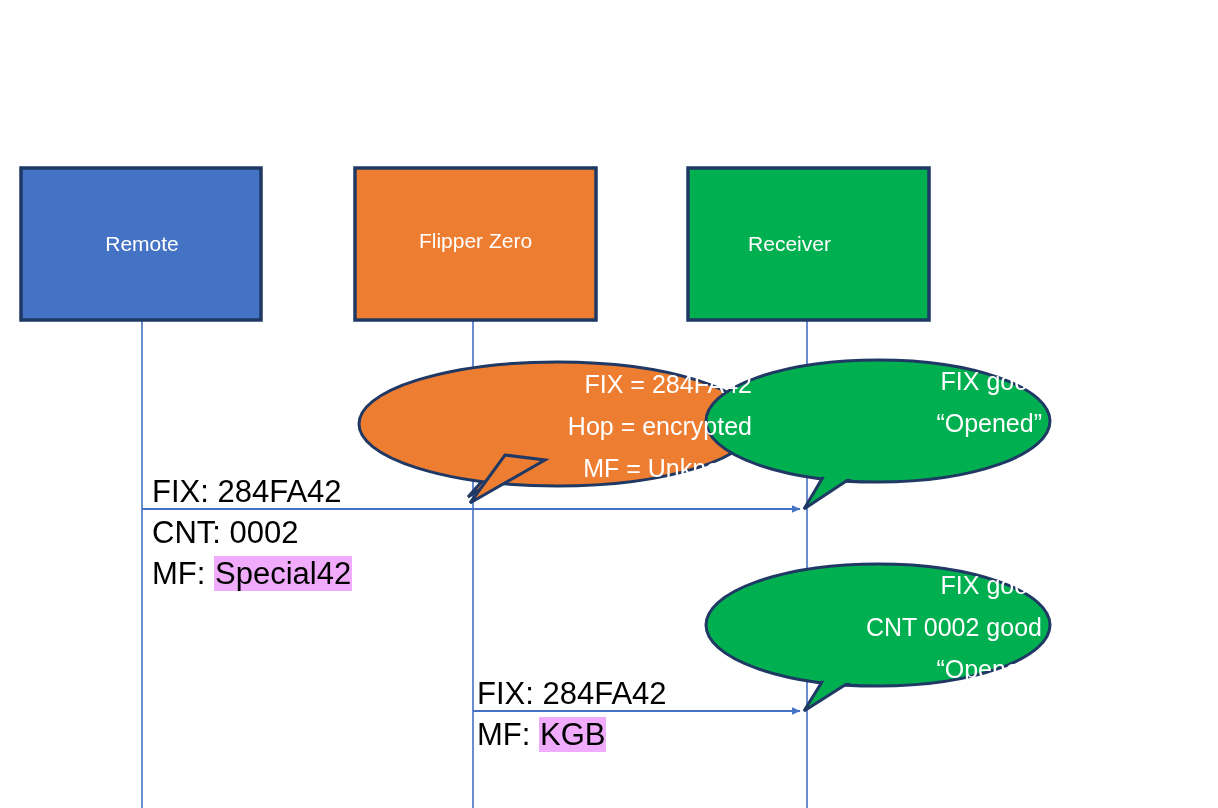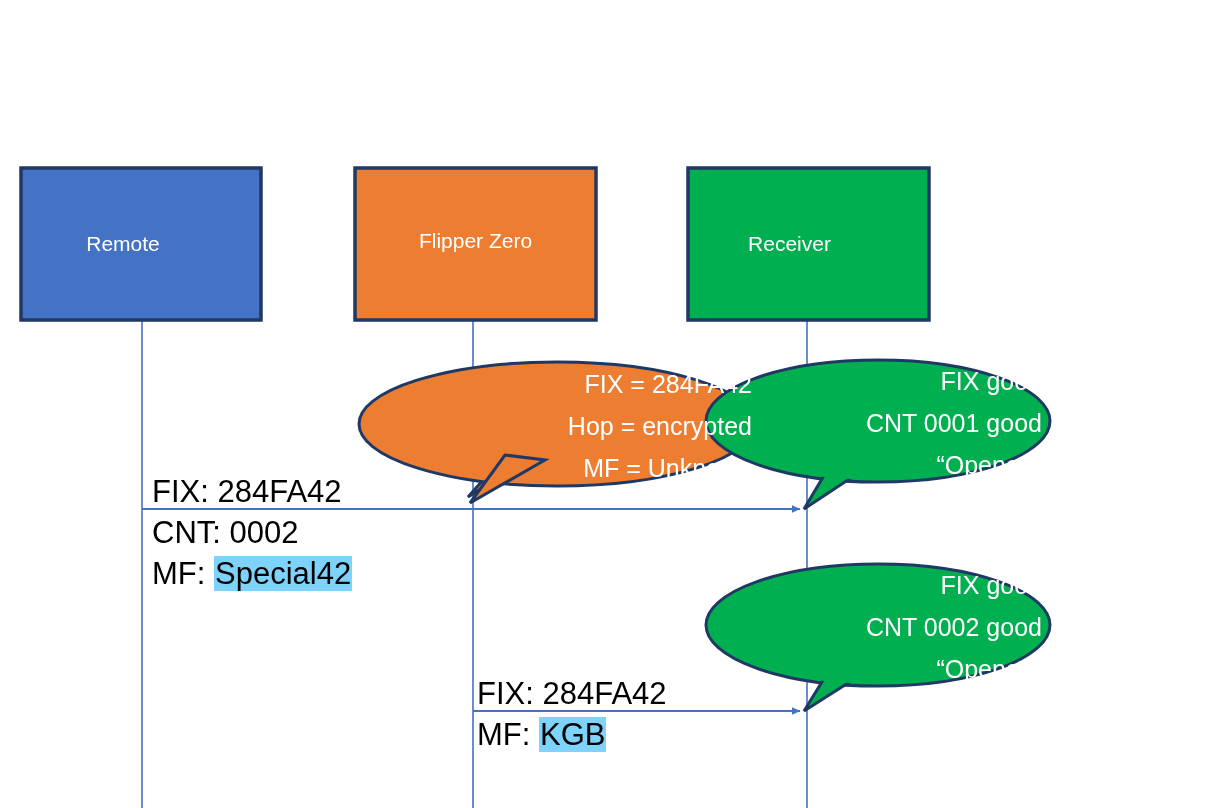--- a/index.html
+++ b/index.html
@@ -48,21 +48,21 @@
 
   
   .actor-label {
     position: absolute;
     text-align: center;
     color: #ffffff;
     font-size: 21px;
     line-height: 26px;
     white-space: nowrap;
   }
-  #actor-label-0 { left: 21px;  top: 231px; width: 204px; }
+  #actor-label-0 { left: 21px;  top: 231px; width: 204px; padding-left: 19px; }
   #actor-label-1 { left: 355px; top: 228px; width: 241px; }
   #actor-label-2 { left: 688px; top: 231px; width: 203px; }
 
   
   .callout-text {
     position: absolute;
     text-align: right;
     color: #ffffff;
     font-size: 25px;
     line-height: 42px;
@@ -77,21 +77,21 @@
     position: absolute;
     color: #000000;
     font-size: 31px;
     line-height: 41px;
     white-space: nowrap;
   }
   #msg-label-0 { left: 152px; top: 471px; }
   #msg-label-1 { left: 477px; top: 673px; }
   .msg-line { display: block; }
   .hl {
-    background: #7dd3fc;
+    background: #f0abfc;
     padding: 0 1px;
   }
 </style>
 </head>
 <body>
 
 <div id="slide">
 
 
   <svg id="diagram" viewBox="0 0 1218 808" width="1218" height="808" xmlns="http://www.w3.org/2000/svg">
@@ -135,21 +135,20 @@
   <div class="actor-label" id="actor-label-1">Flipper Zero</div>
   <div class="actor-label" id="actor-label-2">Receiver</div>
 
   <div class="callout-text" id="callout-text-0">
     <div>FIX = 284FA42</div>
     <div>Hop = encrypted</div>
     <div>MF = Unknown</div>
   </div>
   <div class="callout-text" id="callout-text-1">
     <div>FIX good</div>
-    <div>CNT 0001 good</div>
     <div>“Opened”</div>
   </div>
   <div class="callout-text" id="callout-text-2">
     <div>FIX good</div>
     <div>CNT 0002 good</div>
     <div>“Opened”</div>
   </div>
 
   <div class="msg-label" id="msg-label-0">
     <span class="msg-line"><span>FIX: </span><span>284FA42</span></span>

